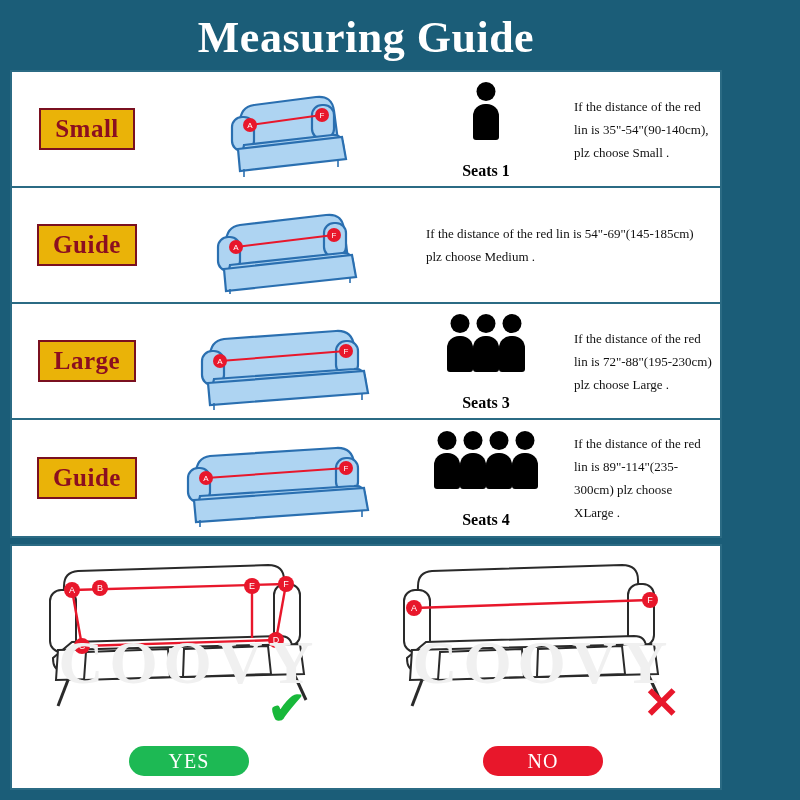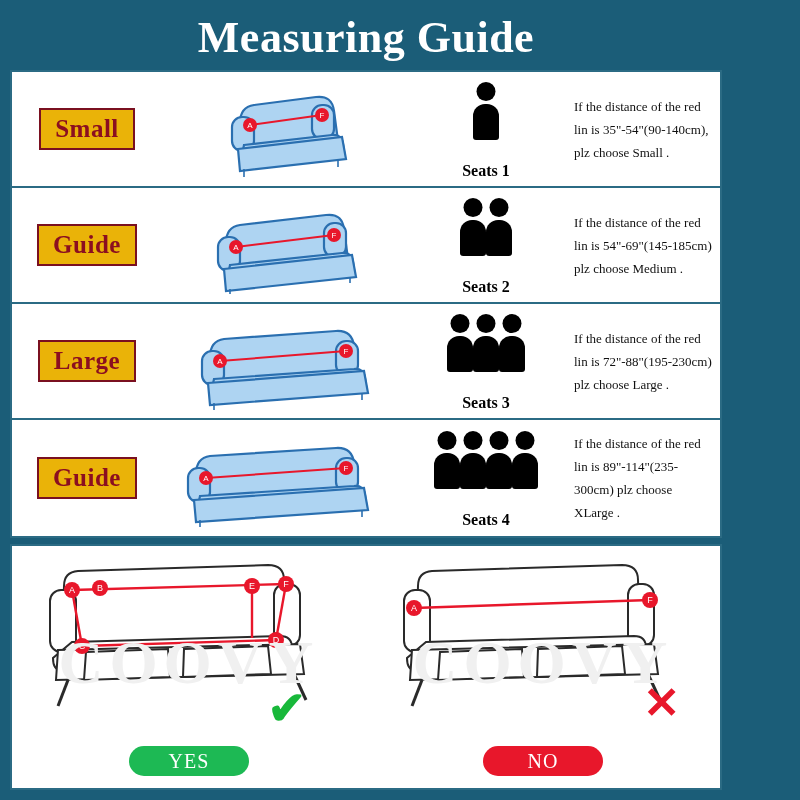--- a/index.html
+++ b/index.html
@@ -185,33 +185,20 @@
           <g stroke="#2a6fb0" stroke-width="1.6" fill="none">
             <line x1="50" y1="94" x2="50" y2="99"></line>
             <line x1="170" y1="82" x2="170" y2="88"></line>
           </g>
           <line x1="56" y1="52" x2="154" y2="40" stroke="#e8172b" stroke-width="2"></line>
           <circle cx="56" cy="52" r="7" fill="#e8172b"></circle>
           <circle cx="154" cy="40" r="7" fill="#e8172b"></circle>
           <text x="56" y="55" font-size="8" fill="#fff" text-anchor="middle" font-family="Liberation Sans, sans-serif">A</text>
           <text x="154" y="43" font-size="8" fill="#fff" text-anchor="middle" font-family="Liberation Sans, sans-serif">F</text>
         </svg>
-      </div>
-      <div class="cell-seats">
-        <div class="people">
-          <div class="person">
-              <div class="head"></div>
-              <div class="body"></div>
-            </div>
-          <div class="person">
-              <div class="head"></div>
-              <div class="body"></div>
-            </div>
-        </div>
-        <div class="seats-caption">Seats 2</div>
       </div>
       <div class="cell-text">If the distance of the red lin is 54"-69"(145-185cm) plz choose Medium .</div>
     </div>
 
     <div class="row">
       <div class="cell-label">
         <div class="sizebox">Large</div>
       </div>
       <div class="cell-sofa">
         <svg width="235" height="100" viewBox="0 0 235 100">

